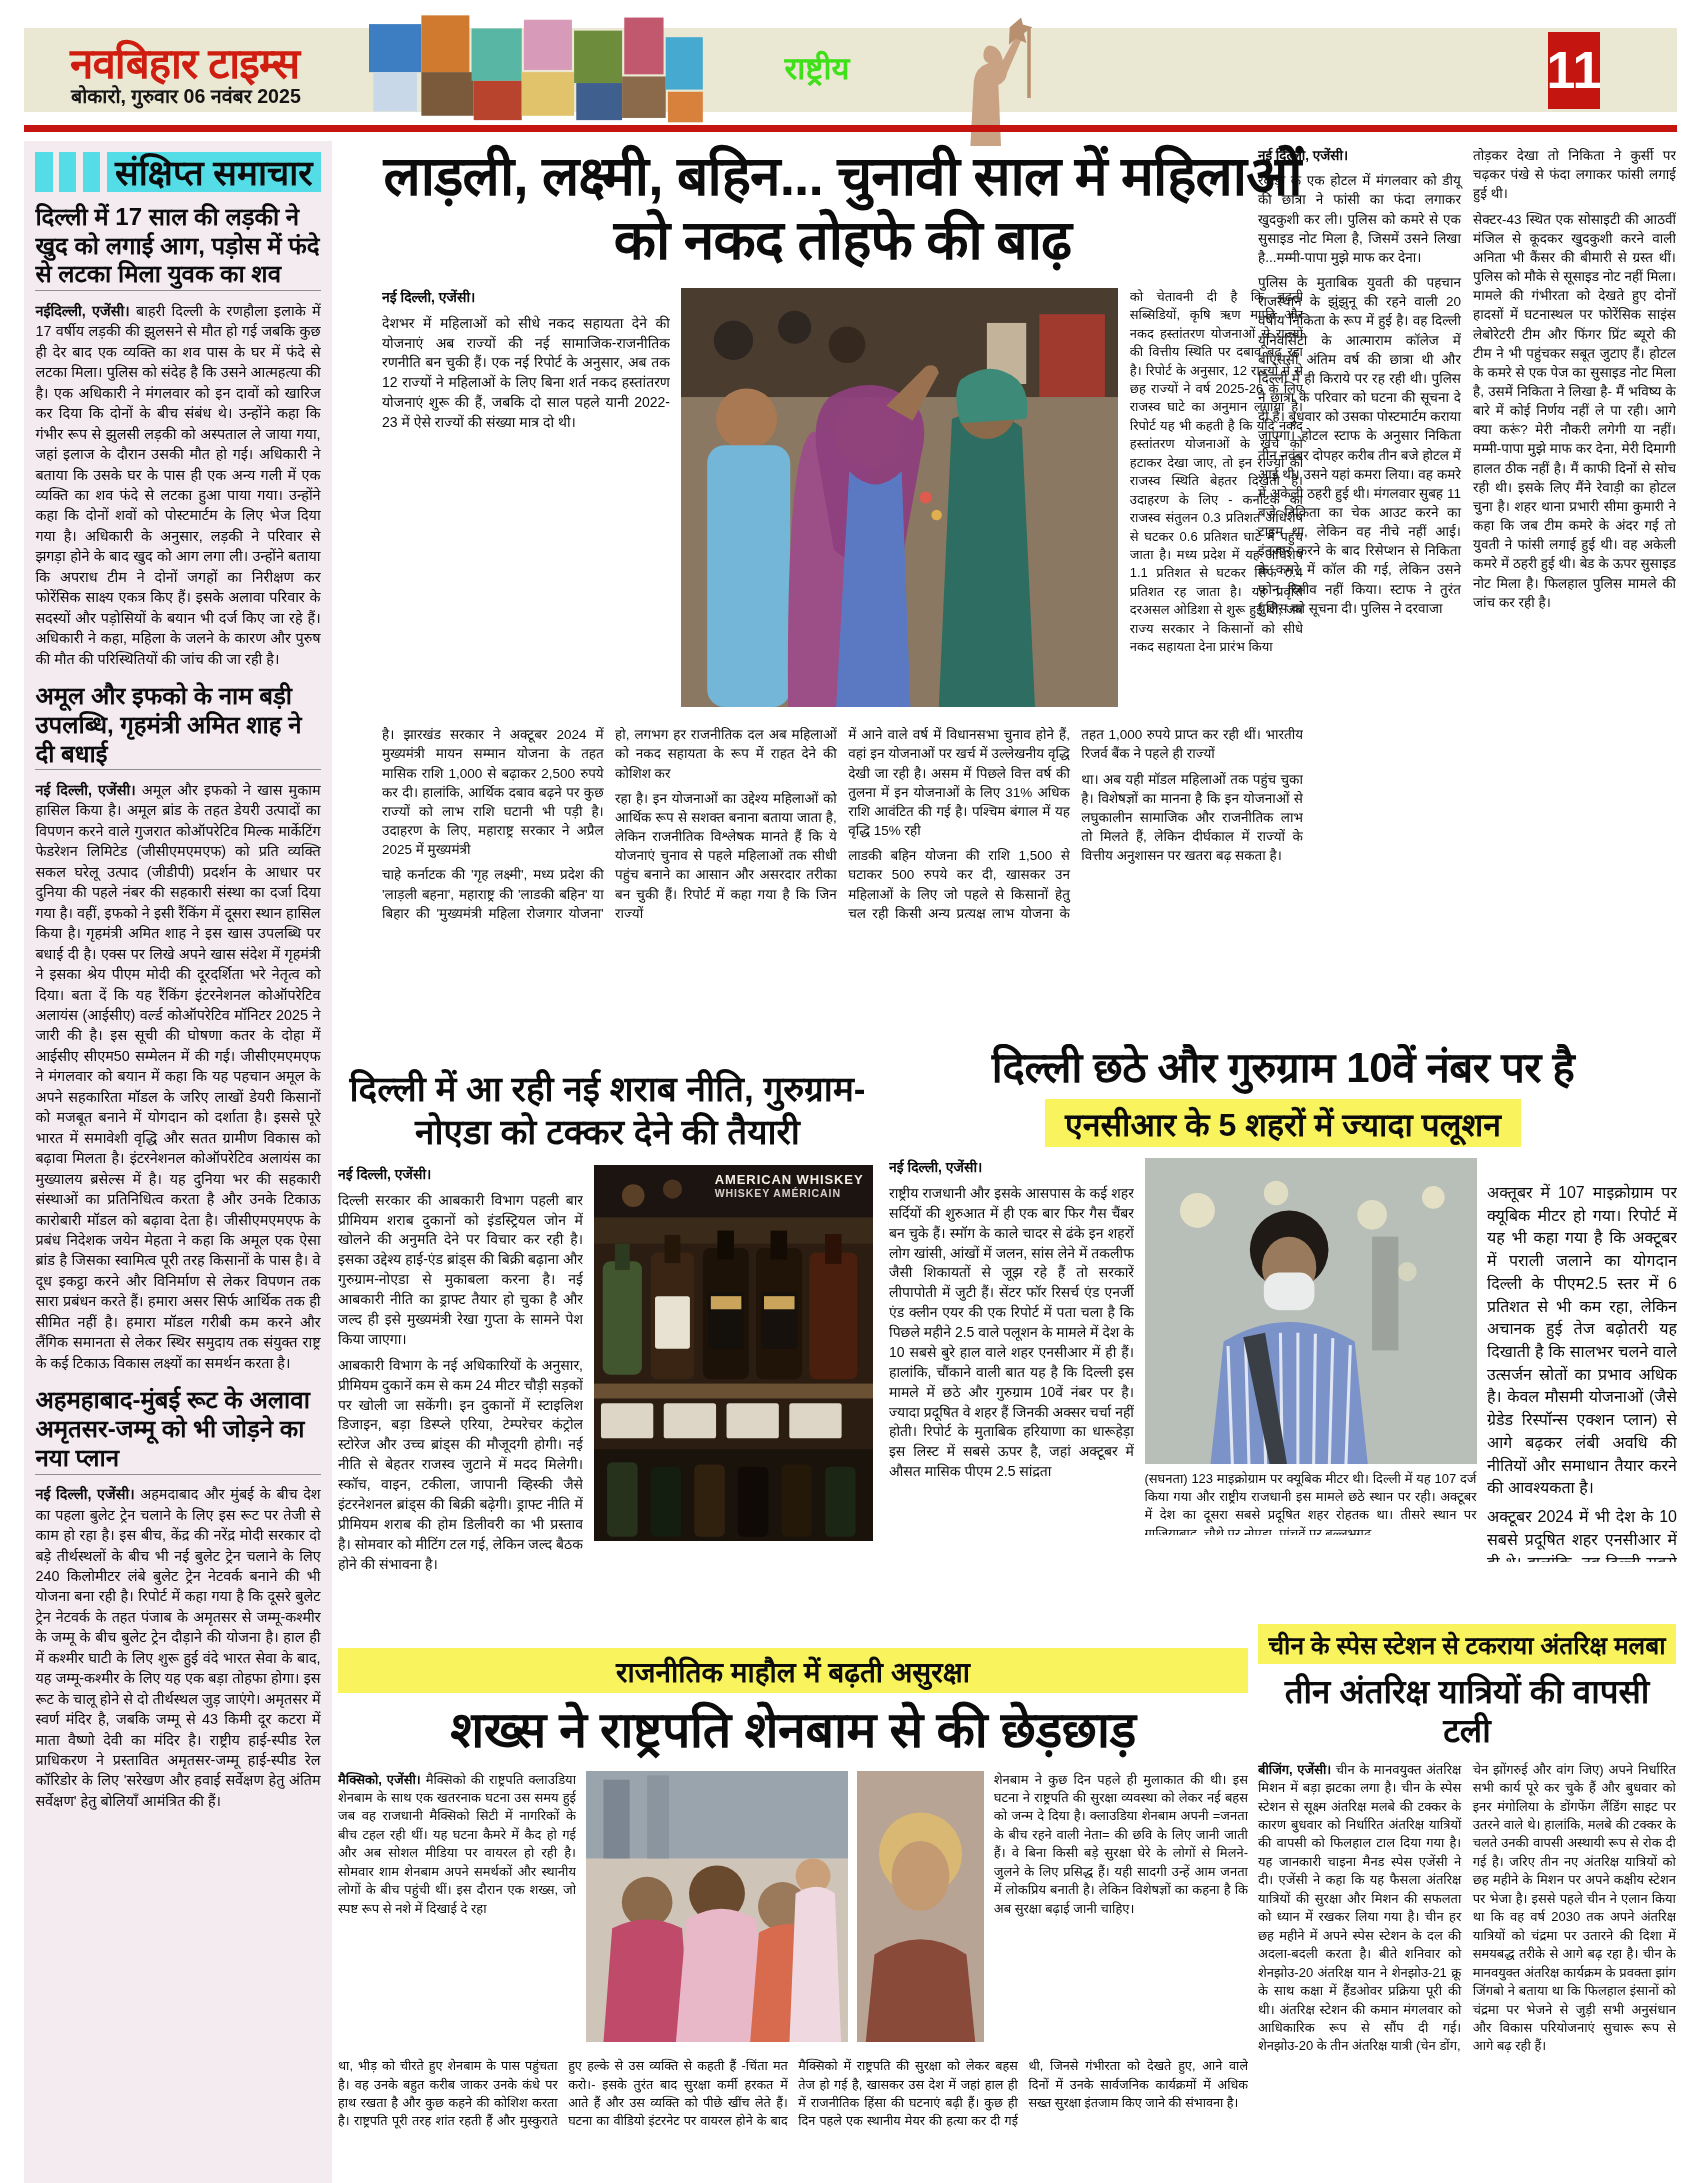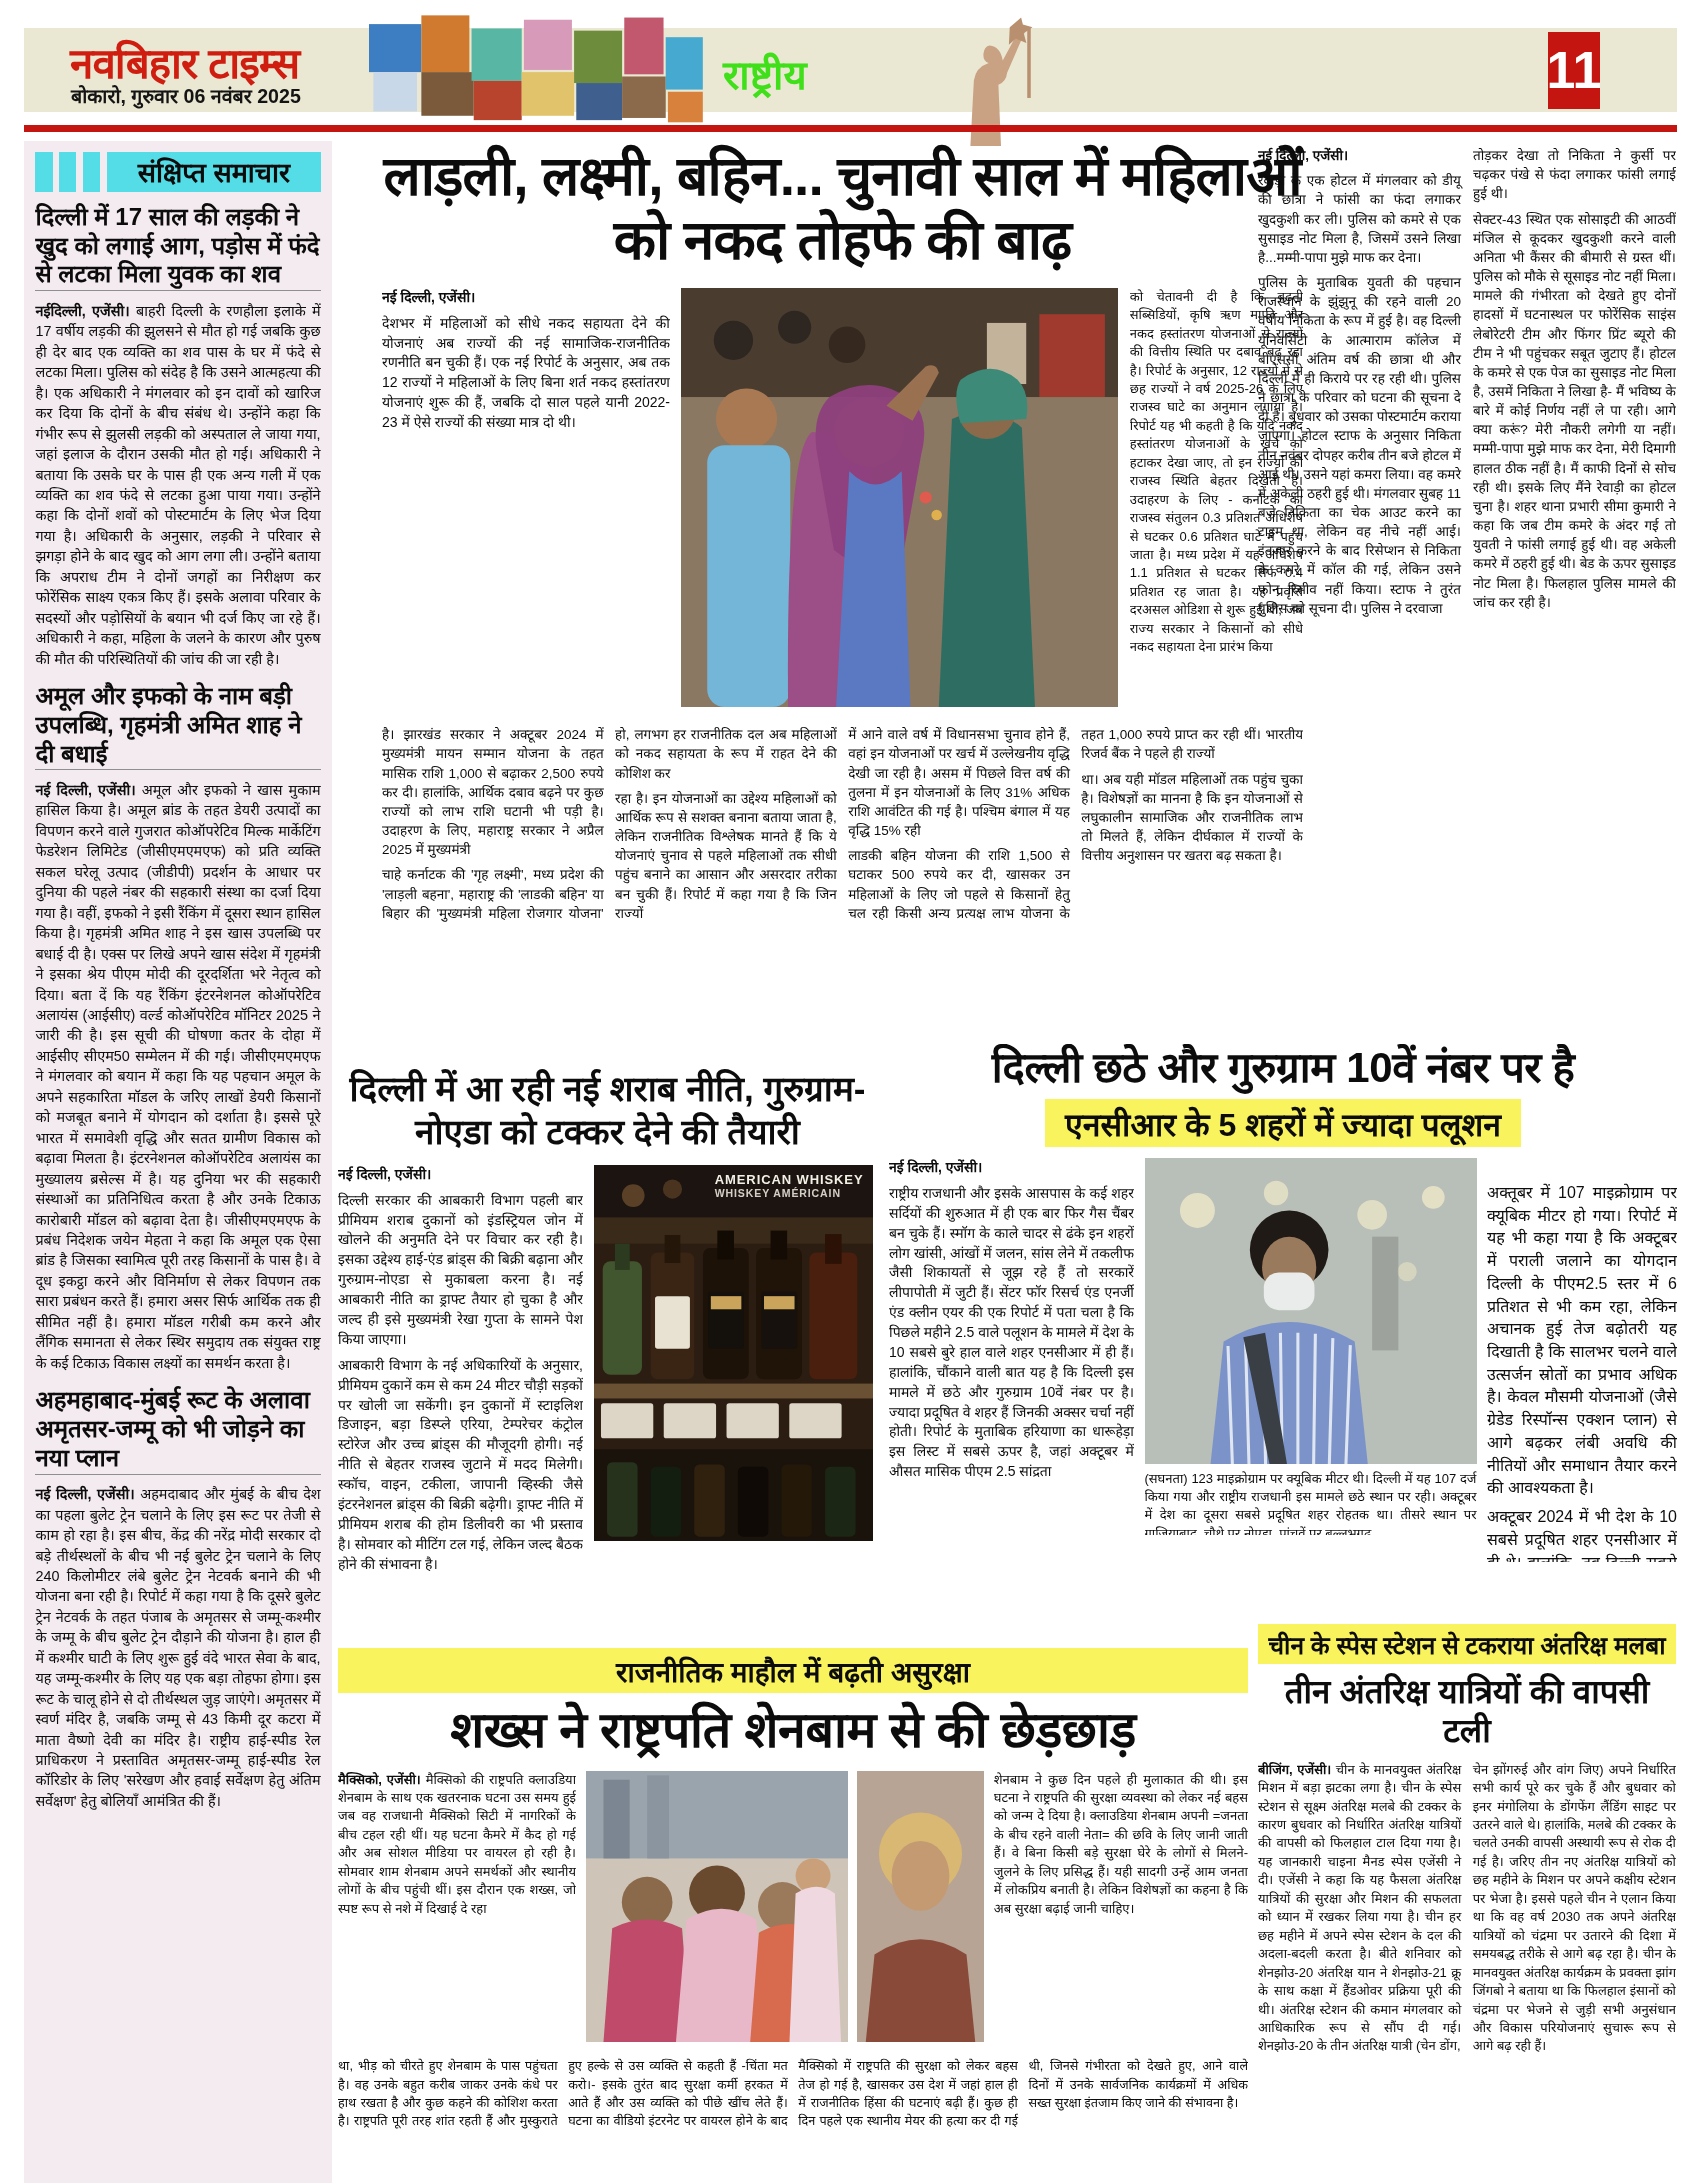--- a/index.html
+++ b/index.html
@@ -4,36 +4,36 @@
 <style>
   * { margin:0; padding:0; box-sizing:border-box; }
   body { background:#888; font-family:"Liberation Sans", sans-serif; }
   .page { position:relative; width:1701px; height:2733px; background:#ffffff; overflow:hidden; color:#0c0c0c; margin:0 auto; }
 
   
   .masthead { position:absolute; left:24px; top:28px; width:1653px; height:84px; background:#eae7d2; }
   .paper-title { position:absolute; left:46px; top:5.2px; font-size:42px; font-weight:800; color:#cf1d10; letter-spacing:-0.9px; }
   .paper-date { position:absolute; left:47px; top:54px; font-size:19.6px; font-weight:700; color:#141414; }
   .collage { position:absolute; left:345px; top:-16.6px; width:336px; height:117px; }
-  .section-label { position:absolute; left:699px; top:17.5px; width:188px; text-align:left; font-size:40px; font-weight:800; color:#3fe01a; }
+  .section-label { position:absolute; left:699px; top:17.5px; width:188px; text-align:center; font-size:31px; font-weight:800; color:#3fe01a; }
   .statue { position:absolute; left:900px; top:-13px; width:140px; height:131px; }
   .page-box { position:absolute; right:77px; top:3.5px; width:52px; height:77px; background:#c41510; color:#fff; font-size:52px; font-weight:800; display:flex; align-items:center; justify-content:center; }
   .red-rule { position:absolute; left:24px; top:125px; width:1653px; height:7px; background:#c41510; }
 
   
   .body-txt { font-size:14px; line-height:1.42; text-align:justify; }
   .body-txt p { margin-bottom:6.1px; }
   .dateline { font-weight:800; }
 
   
   .briefs { position:absolute; left:24px; top:141px; width:308px; height:2052px; background:#f4ebf0; padding:10.5px 11.4px; overflow:hidden; }
   .briefs-head { display:flex; align-items:stretch; height:40px; margin-bottom:11.4px; }
   .briefs-bars { display:flex; gap:6.1px; margin-right:7px; }
   .briefs-bars span { display:block; width:17.5px; background:#54dde6; }
-  .briefs-title { flex:1; background:#54dde6; color:#0c0c0c; font-size:27px; font-weight:800; display:flex; align-items:center; justify-content:center; }
+  .briefs-title { flex:1; background:#54dde6; color:#0c0c0c; font-size:35px; font-weight:800; display:flex; align-items:center; justify-content:center; }
   .brief-art { margin-bottom:13px; }
   .brief-art h2 { font-size:24px; line-height:1.2; font-weight:800; border-bottom:1.3px solid #8f8f8f; padding-bottom:1px; margin-bottom:9.6px; }
   .brief-art .body-txt { font-size:14.4px; }
 
   
   .lead { position:absolute; left:338px; top:144px; width:921px; height:913px; overflow:hidden;margin-left:44px; }
   .lead h1 { font-size:55px; line-height:1.17; font-weight:800; text-align:center; letter-spacing:-0.9px; margin-bottom:15px; }
   .lead-upper { display:flex; gap:11.4px; height:428px; overflow:hidden; }
   .lead-colA { width:288px; overflow:hidden; }
   .lead-photo { width:437px; height:419px; flex:none; }

